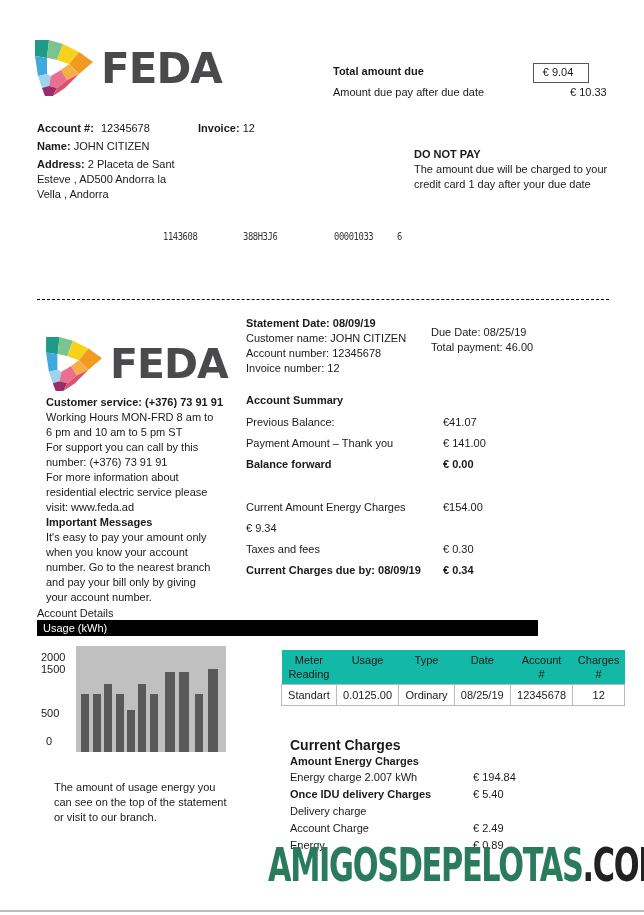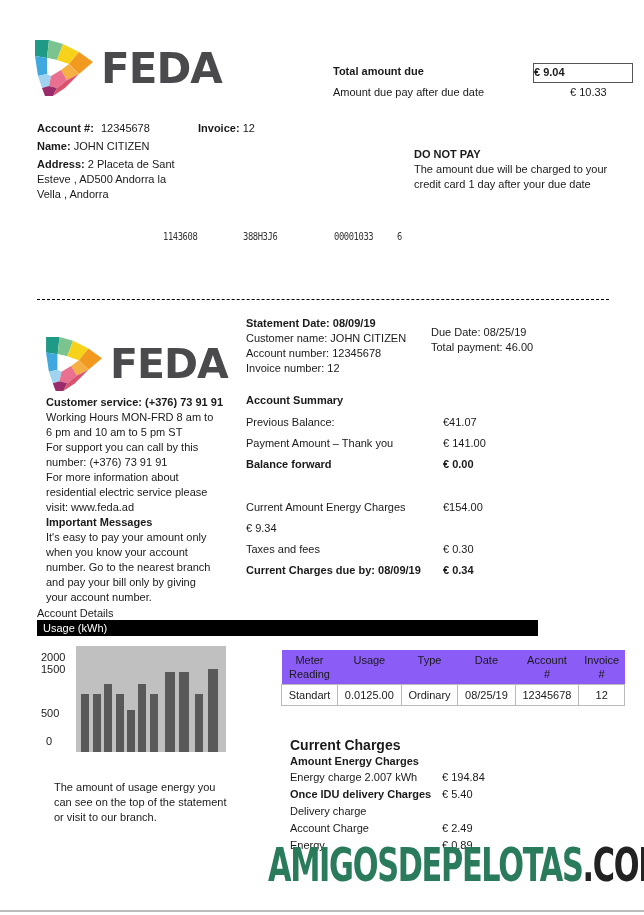--- a/index.html
+++ b/index.html
@@ -4,34 +4,34 @@
 <style>
   * { box-sizing: border-box; margin: 0; padding: 0; }
   html, body { width: 644px; height: 915px; background: #ffffff; overflow: hidden; }
   body { position: relative; font-family: "Liberation Sans", sans-serif; color: #1a1a1a; font-size: 11px; }
   .abs { position: absolute; }
   .b { font-weight: bold; }
   .logo { display: flex; align-items: center; }
   .logo svg { display: block; }
   .logo-text { font-family: "DejaVu Sans", sans-serif; font-weight: bold; color: #4a4a4c; letter-spacing: -1px; }
   .line { line-height: 15px; white-space: nowrap; }
-  .total-box { border: 1px solid #555; width: 100px; height: 20px; text-align: left; padding: 2px 6px 0 0; font-weight: bold; }
+  .total-box { border: 1px solid #555; width: 56px; height: 20px; text-align: center; padding: 2px 6px 0 0; font-weight: normal; }
   .barcode-num { font-family: "DejaVu Sans Mono", monospace; font-size: 11px; color: #333; transform: scaleX(0.8); transform-origin: left; letter-spacing: -0.5px; }
   .dashed { border-top: 1px dashed #000; height: 0; }
   .summary-row { display: flex; height: 21px; align-items: center; white-space: nowrap; }
   .summary-row .lbl { width: 197px; }
   .usage-bar { background: #000; color: #fff; padding-left: 6px; height: 16px; line-height: 16px; }
   .chart-panel { background: #c0c0c0; }
   .bar { position: absolute; bottom: 0; width: 8px; background: #595959; }
   .axis-lbl { font-size: 11px; }
   table.meter { border-collapse: collapse; font-size: 11px; }
-  table.meter th { background: #8b5cf6; font-weight: normal; vertical-align: top; padding: 3px 4px; line-height: 14px; text-align: center; }
+  table.meter th { background: #14b8a6; font-weight: normal; vertical-align: top; padding: 3px 4px; line-height: 14px; text-align: center; }
   table.meter td { border: 1px solid #bbb; padding: 4px 5px; text-align: center; white-space: nowrap; }
   .cc-row { display: flex; height: 17px; align-items: center; white-space: nowrap; }
-  .cc-row .lbl { width: 152px; }
+  .cc-row .lbl { width: 183px; }
   .watermark { font-family: "DejaVu Sans", sans-serif; font-weight: bold; font-size: 46px; letter-spacing: -2px; transform: scaleX(0.66); transform-origin: left top; white-space: nowrap; }
   .wm-green { color: #2a7a5c; }
   .wm-dark { color: #222; }
 </style>
 </head>
 <body>
 
 <div class="abs logo" style="left:35px; top:40px;">
   <svg width="58" height="56" viewBox="0 0 58 56">
     <polygon points="0,0 14,0 12,18 0,16" fill="#1f9a86"></polygon>
@@ -204,21 +204,21 @@
           <div>Type</div>
         </th>
       <th>
           <div>Date</div>
         </th>
       <th>
           <div>Account</div>
           <div>#</div>
         </th>
       <th>
-          <div>Invoice</div>
+          <div>Charges</div>
           <div>#</div>
         </th>
     </tr>
   </thead>
   <tbody>
     <tr>
       <td>Standart</td>
       <td>0.0125.00</td>
       <td>Ordinary</td>
       <td>08/25/19</td>

